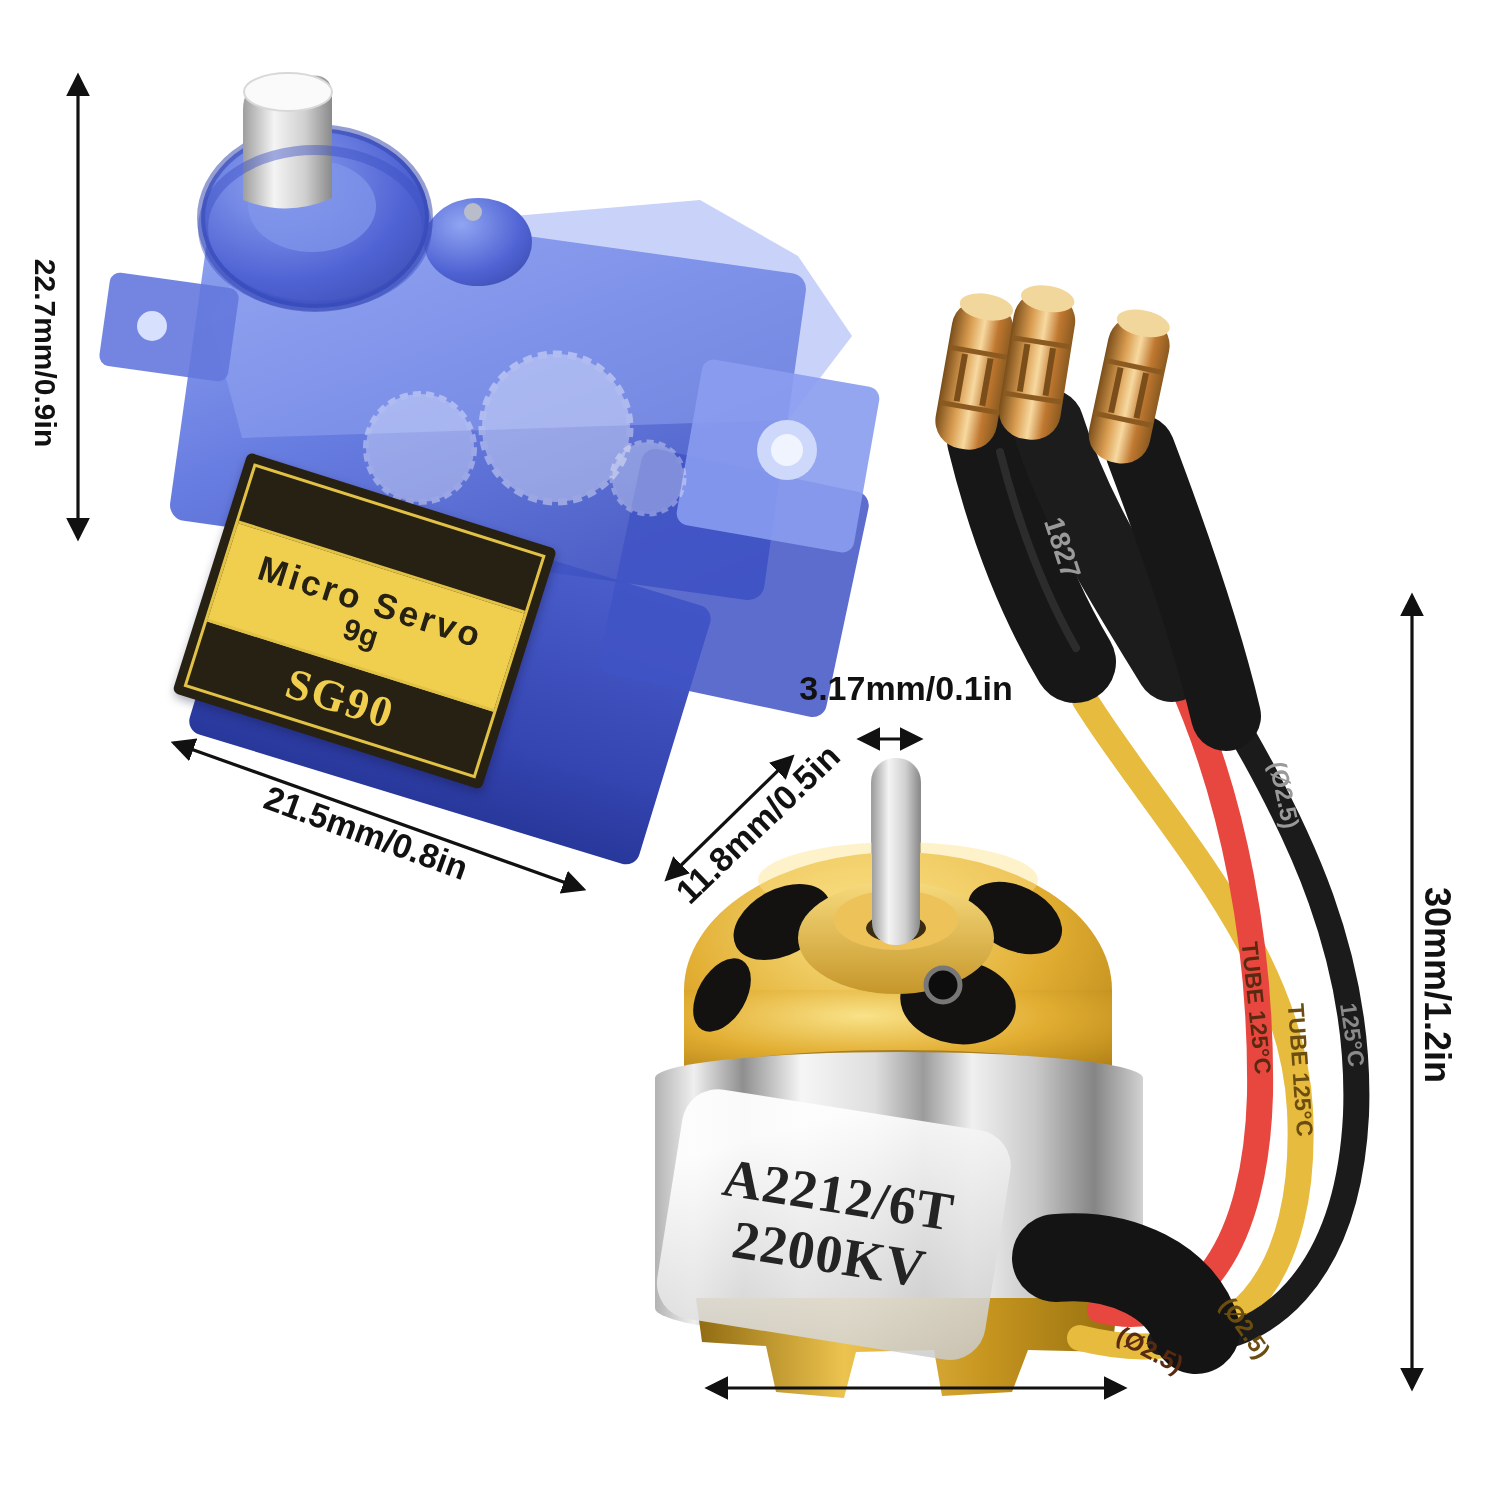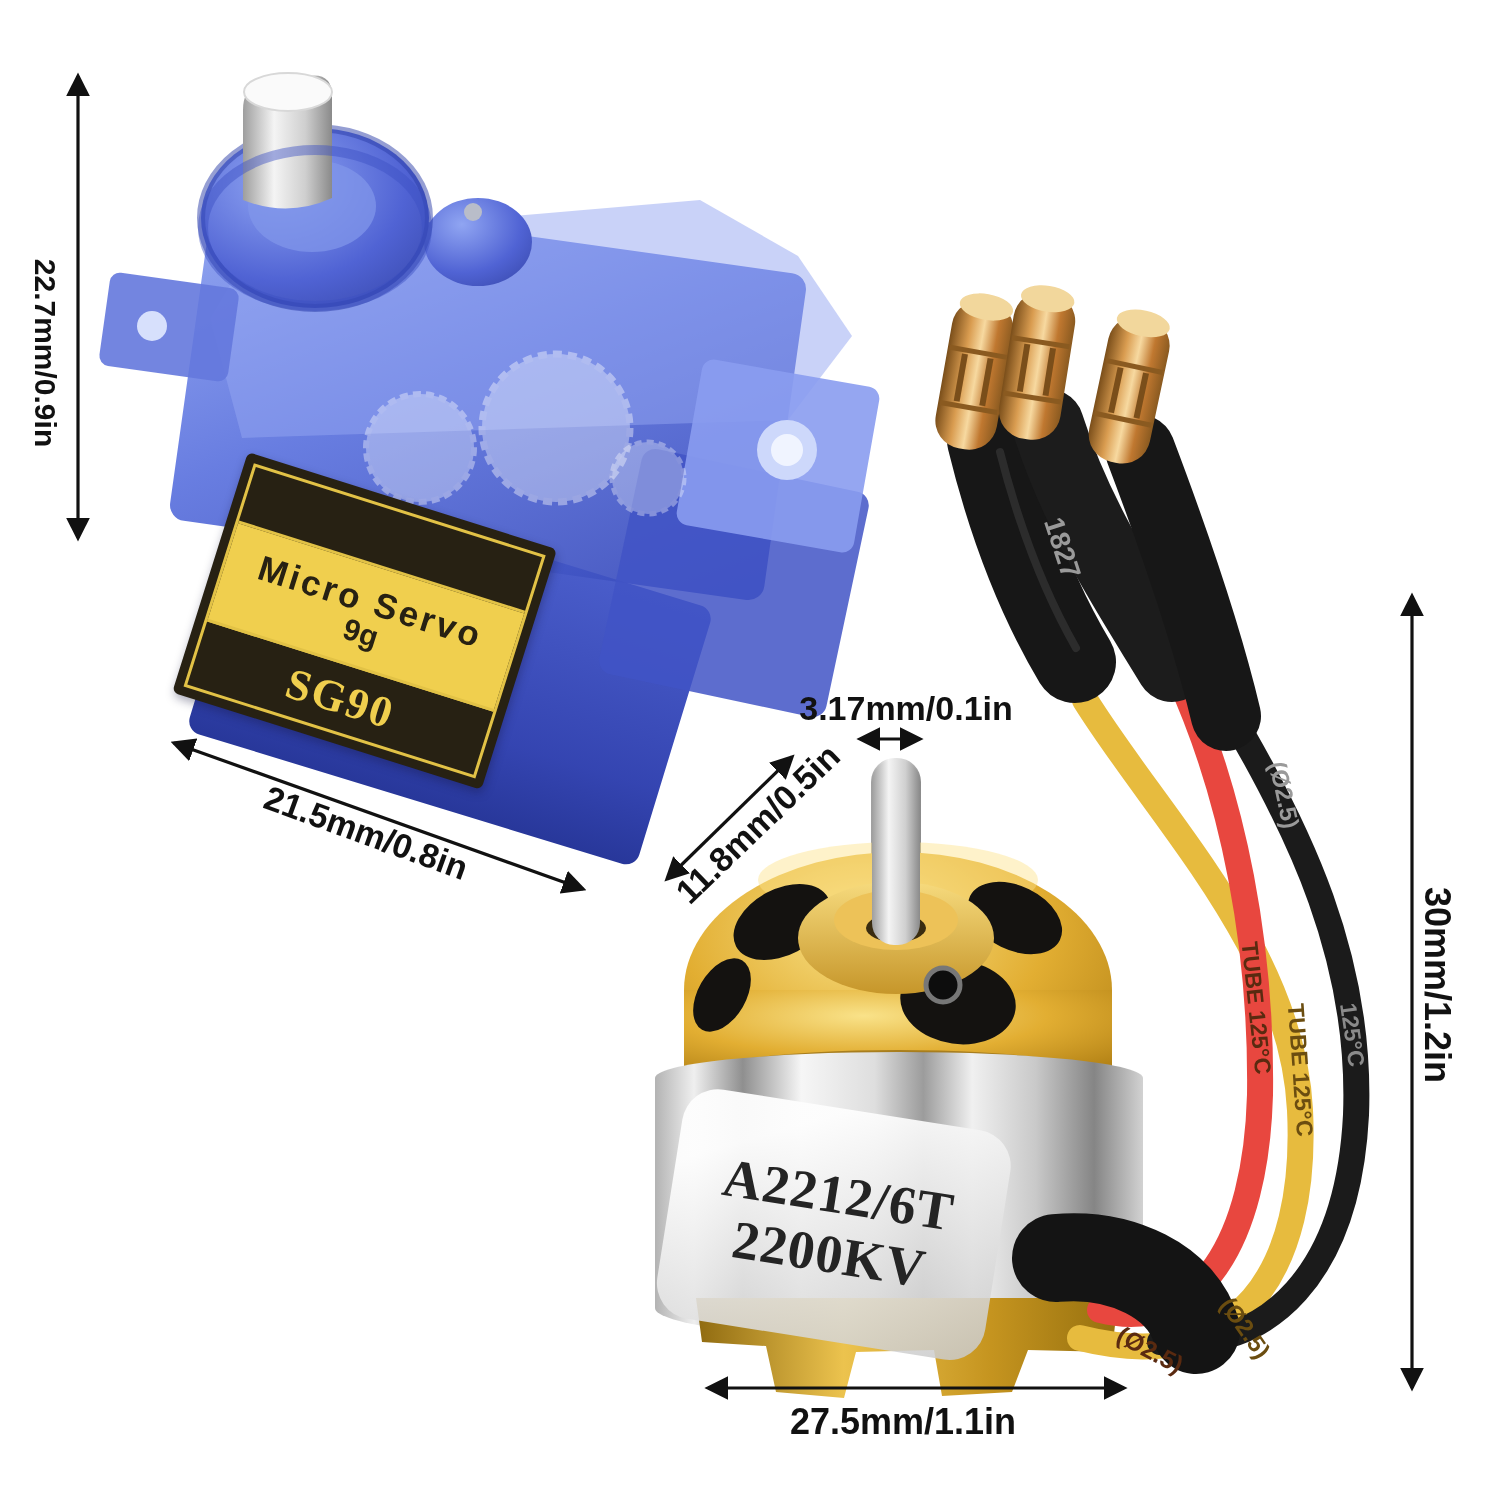--- a/index.html
+++ b/index.html
@@ -220,23 +220,22 @@
     <line x1="667" y1="879" x2="792" y2="757" marker-start="url(#ah)" marker-end="url(#ah)"></line>
     <line x1="860" y1="739" x2="920" y2="739" marker-start="url(#ah)" marker-end="url(#ah)"></line>
     <line x1="1412" y1="596" x2="1412" y2="1388" marker-start="url(#ah)" marker-end="url(#ah)"></line>
     <line x1="708" y1="1388" x2="1124" y2="1388" marker-start="url(#ah)" marker-end="url(#ah)"></line>
   </g>
 </svg>
 
   <div class="dim" style="left:45px;top:353px;font-size:30px;transform:translate(-50%,-50%) rotate(90deg);">22.7mm/0.9in</div>
   <div class="dim" style="left:366px;top:833px;font-size:34px;transform:translate(-50%,-50%) rotate(20deg);">21.5mm/0.8in</div>
   <div class="dim" style="left:758px;top:824px;font-size:34px;transform:translate(-50%,-50%) rotate(-44deg);">11.8mm/0.5in</div>
-  <div class="dim" style="left:906px;top:688px;font-size:34px;transform:translate(-50%,-50%);margin-top:20px;">3.17mm/0.1in</div>
+  <div class="dim" style="left:906px;top:688px;font-size:34px;transform:translate(-50%,-50%);">3.17mm/0.1in</div>
   <div class="dim" style="left:1437px;top:985px;font-size:36px;transform:translate(-50%,-50%) rotate(90deg);">30mm/1.2in</div>
-  <div class="dim" style="left:903px;top:1422px;font-size:36px;transform:translate(-50%,-50%);">27.5mm/1.1in</div>
 
   <div class="servo-label">
     <div class="servo-label-frame">
       <div class="band-top"></div>
       <div class="band-yellow">
         <div class="servo-line1">Micro Servo</div>
         <div class="servo-line2">9g</div>
       </div>
       <div class="band-dark">
         <div class="servo-line3">SG90</div>

